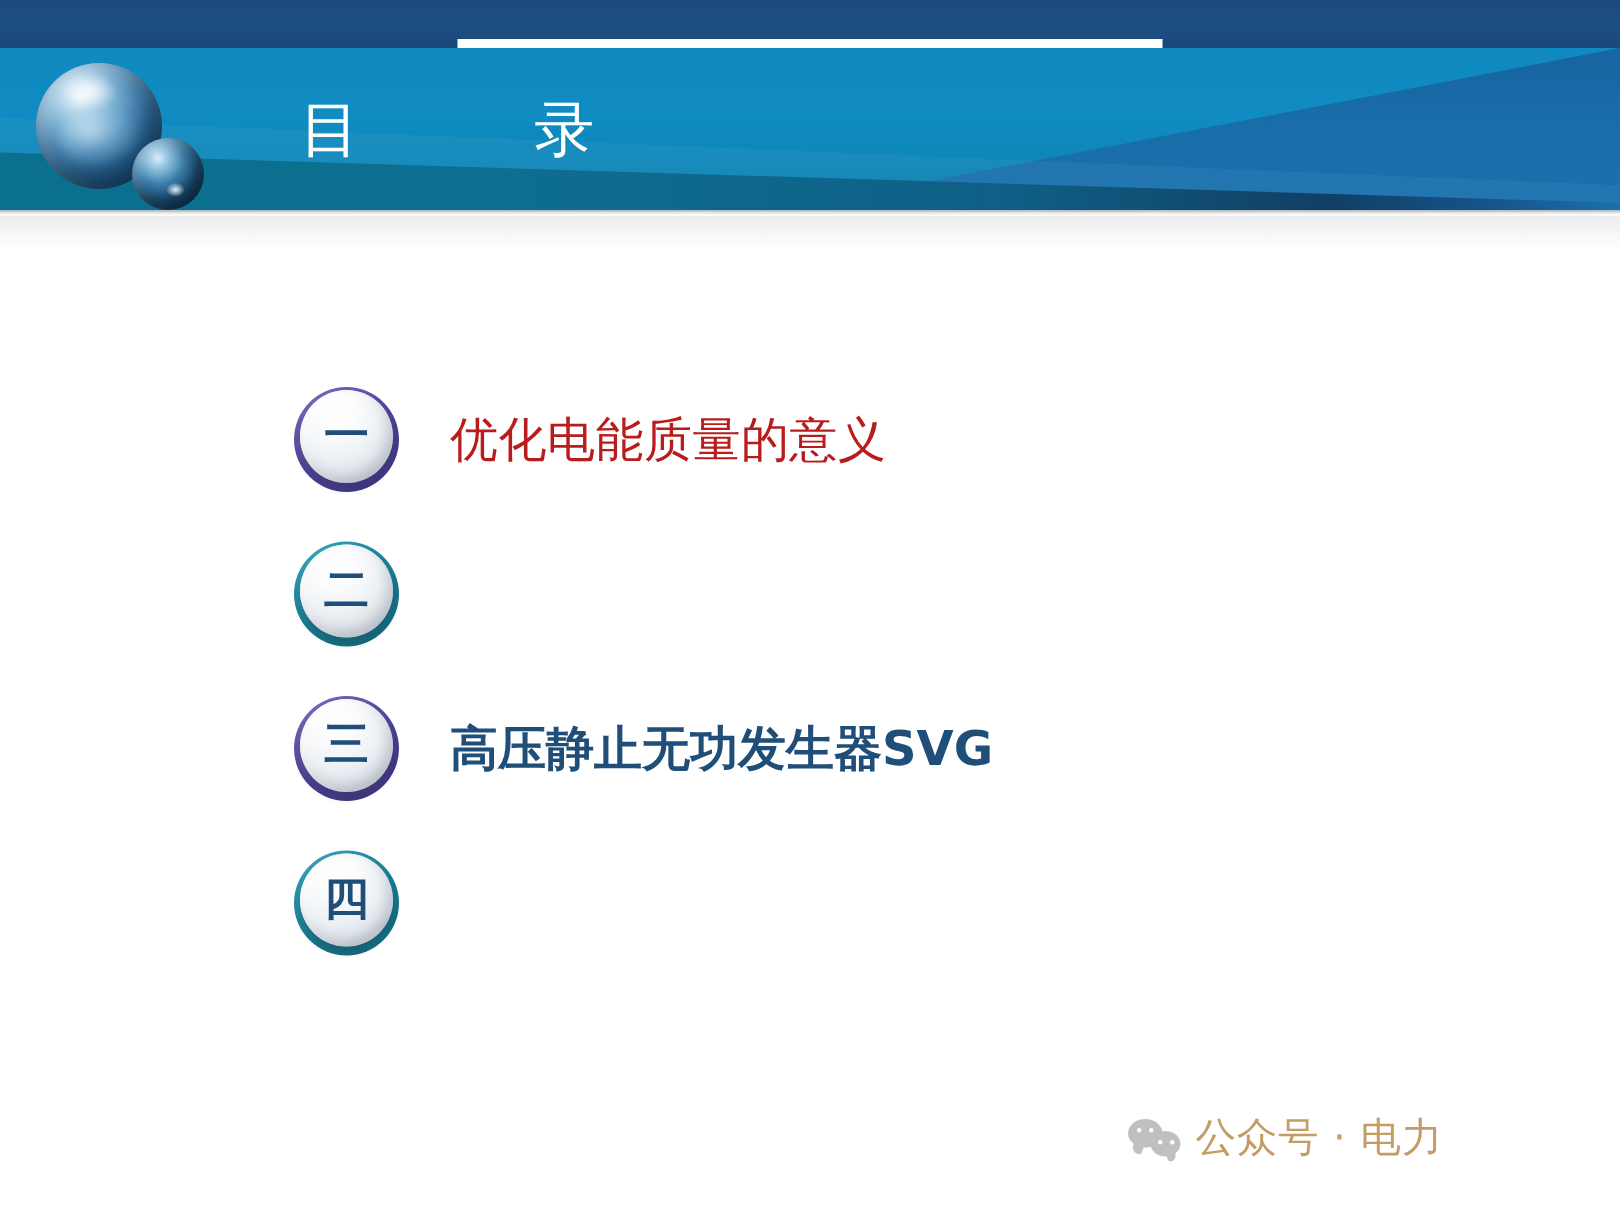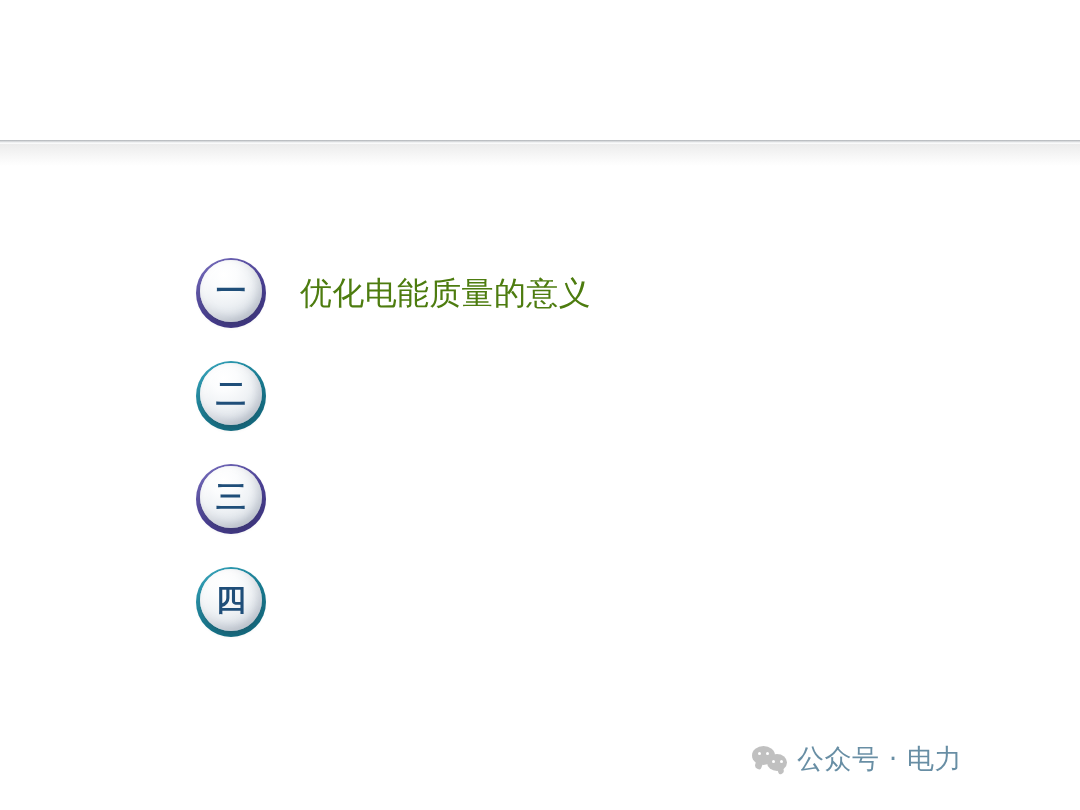--- a/index.html
+++ b/index.html
@@ -214,21 +214,21 @@
     margin-top: -1px;
   }
   .toc-label {
     margin-left: 34px;
     font-family: "DejaVu Sans", "Liberation Sans", sans-serif;
     font-size: 32px;
     line-height: 70px;
     white-space: pre;
   }
   .toc-label.style-light {
-    color: #4d7c0f;
+    color: #b91c1c;
     font-weight: 400;
     letter-spacing: 0.01em;
   }
   .toc-label.style-bold {
     color: #1f4e79;
     font-weight: 700;
     letter-spacing: 0;
   }
 
   
@@ -282,21 +282,21 @@
   .wechat-icon .dot {
     position: absolute;
     width: 3px; height: 3px;
     border-radius: 50%;
     background: #ffffff;
   }
   .watermark-text {
     font-family: "DejaVu Sans", "Liberation Sans", sans-serif;
     font-size: 27px;
     line-height: 34px;
-    color: #0c4a6e;
+    color: #a16207;
     white-space: pre;
     letter-spacing: 0.02em;
   }
 
   
   .corp-logo {
     position: absolute;
     left: 948px;
     top: 736px;
     width: 126px;
@@ -327,20 +327,39 @@
     letter-spacing: 0.02em;
     line-height: 1;
     white-space: pre;
   }
 </style>
 </head>
 <body>
 
 <div class="slide">
 
+  <div class="header">
+    <div class="header-topband"></div>
+    <div class="header-topline"></div>
+
+    <div class="header-band">
+      <div class="header-band-right"></div>
+      <div class="header-wedge-light"></div>
+      <div class="header-wedge-dark"></div>
+    </div>
+
+    <div class="logo-spheres">
+      <div class="sphere-big">
+        <div class="sphere-big-hl"></div>
+      </div>
+      <div class="sphere-small"></div>
+    </div>
+
+    <div class="header-title">目        录</div>
+  </div>
   <div class="header-shadow"></div>
   <div class="header-underglow"></div>
 
   <div class="toc">
 
     <div class="toc-item">
       <div class="toc-badge">
         <div class="badge-ring purple"></div>
         <div class="badge-ball">
           <span class="badge-num">一</span>
@@ -358,20 +377,21 @@
       </div>
     </div>
 
     <div class="toc-item">
       <div class="toc-badge">
         <div class="badge-ring purple"></div>
         <div class="badge-ball">
           <span class="badge-num">三</span>
         </div>
       </div>
+      <div class="toc-label style-bold">高压静止无功发生器SVG</div>
     </div>
 
     <div class="toc-item">
       <div class="toc-badge">
         <div class="badge-ring teal"></div>
         <div class="badge-ball">
           <span class="badge-num">四</span>
         </div>
       </div>
     </div>

